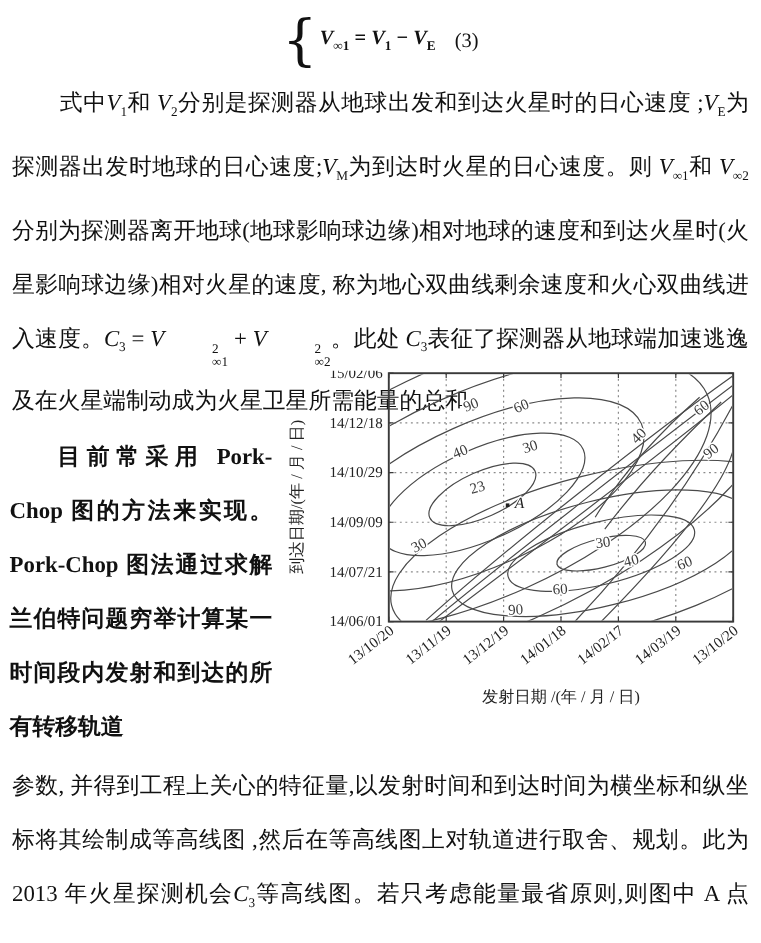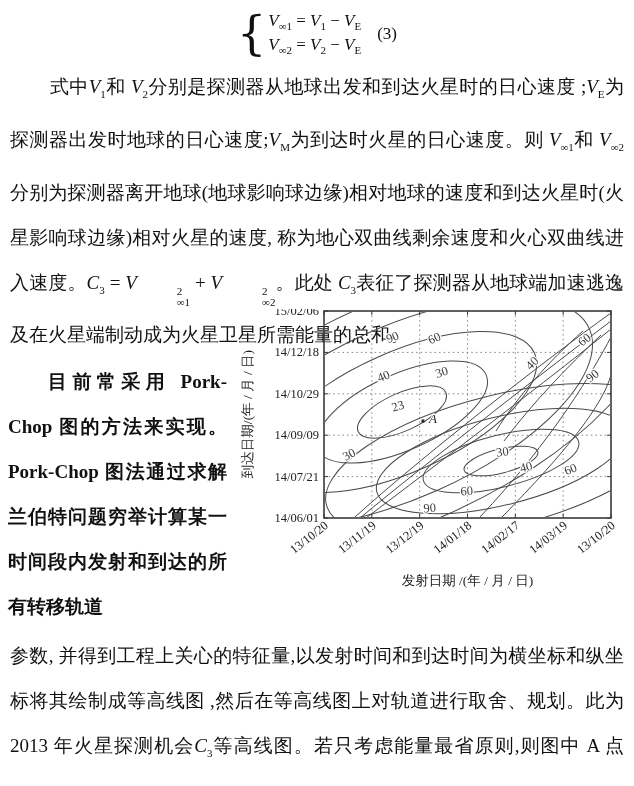--- a/index.html
+++ b/index.html
@@ -5,21 +5,21 @@
   html,body{margin:0;padding:0;background:#ffffff;}
   .page{
     width:634px;height:786px;box-sizing:border-box;
     padding:4px 8px 0 8px;position:relative;overflow:hidden;
     font-family:"Liberation Serif","DejaVu Serif",serif;
     color:#111;font-size:19px;line-height:45px;background:#fff;
   }
   
   .formula{display:flex;justify-content:center;align-items:center;height:56px;line-height:1.25;font-size:17px;margin-top:2px;}
   .brace{font-size:46px;font-weight:400;font-family:"DejaVu Serif",serif;margin-right:2px;}
-  .eq-lines{display:flex;flex-direction:column;align-items:flex-start;}
+  .eq-lines{display:flex;flex-direction:row;align-items:flex-start;font-weight:bold;}
   .eq-line{white-space:nowrap;}
   .eq-num{margin-left:16px;font-size:17px;}
   sub{font-size:11px;}
   .supsub{display:inline-flex;flex-direction:column;align-items:flex-start;vertical-align:-6px;line-height:1;font-size:11px;}
   .supsub .ss-sup{display:block;}
   .supsub .ss-sub{display:block;}
   
   p.para{margin:2px;text-align:justify;}
   .p1{text-indent:2.1em;}
   .mid{position:relative;height:272px;}
@@ -33,21 +33,20 @@
 </style>
 </head>
 <body>
 
 <div class="page">
 
   <div class="formula">
     <span class="brace">{</span>
     <span class="eq-lines">
       <span class="eq-line"><i>V</i><sub>∞1</sub> = <i>V</i><sub>1</sub> − <i>V</i><sub>E</sub></span>
-      <span class="eq-line"><i>V</i><sub>∞2</sub> = <i>V</i><sub>2</sub> − <i>V</i><sub>E</sub></span>
     </span>
     <span class="eq-num">(3)</span>
   </div>
 
   <p class="para p1">式中<i>V</i><sub>1</sub>和 <i>V</i><sub>2</sub>分别是探测器从地球出发和到达火星时的日心速度 ;<i>V</i><sub>E</sub>为探测器出发时地球的日心速度;<i>V</i><sub>M</sub>为到达时火星的日心速度。则 <i>V</i><sub>∞1</sub>和 <i>V</i><sub>∞2</sub> 分别为探测器离开地球(地球影响球边缘)相对地球的速度和到达火星时(火星影响球边缘)相对火星的速度, 称为地心双曲线剩余速度和火心双曲线进入速度。<i>C</i><sub>3</sub> = <i>V</i><span class="supsub">
         <span class="ss-sup">2</span>
         <span class="ss-sub">∞1</span>
       </span> + <i>V</i><span class="supsub">
         <span class="ss-sup">2</span>
         <span class="ss-sub">∞2</span>

